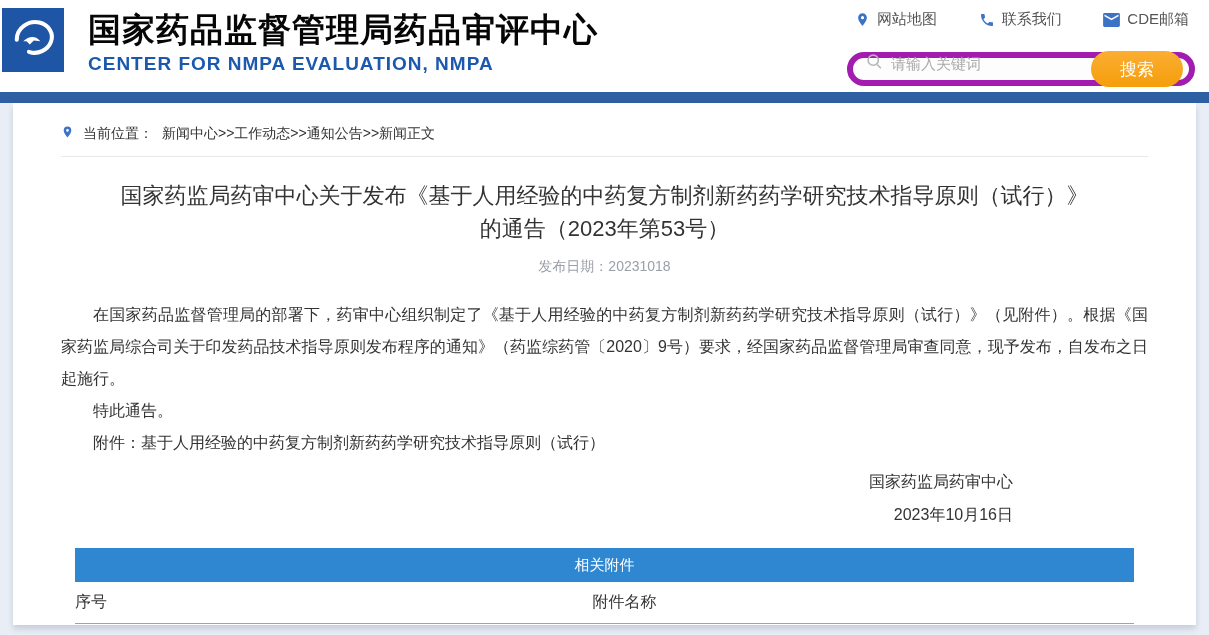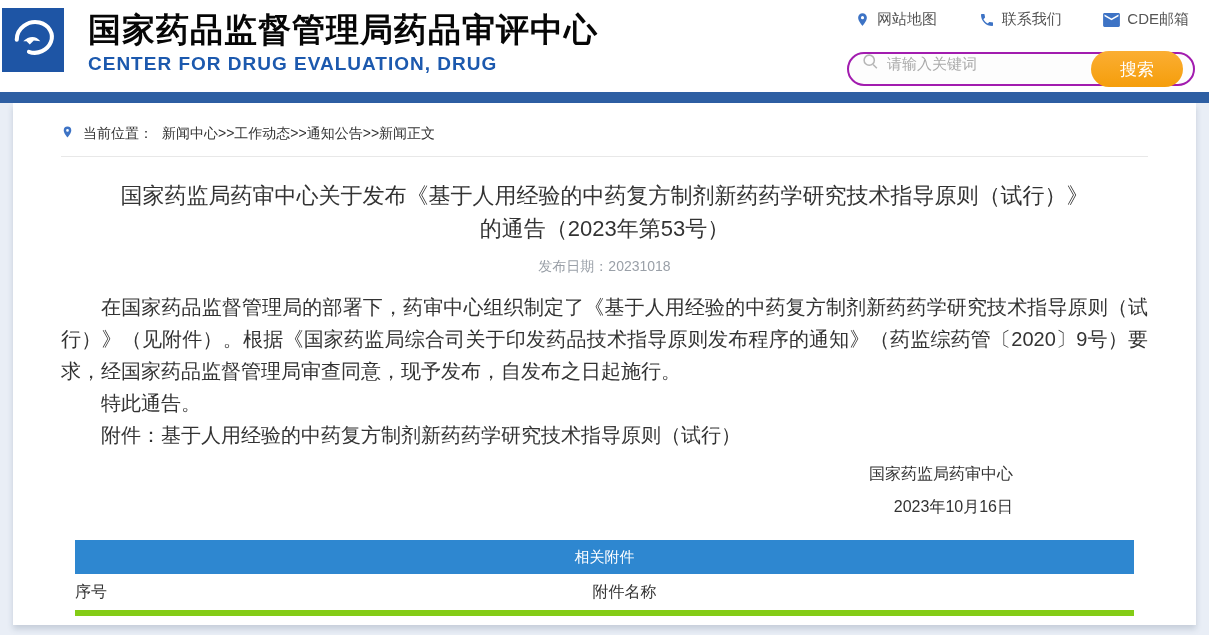--- a/index.html
+++ b/index.html
@@ -15,21 +15,21 @@
   .title-cn { font-size:33px; font-weight:700; color:#060606; letter-spacing:1px; line-height:40px; }
   .title-en { font-size:19px; font-weight:700; color:#1c59ae; letter-spacing:1px; margin-top:3px; }
 
   .header-right { position:absolute; right:14px; top:0; width:348px; height:92px; }
   .quick-links { display:flex; justify-content:space-between; padding:10px 6px 0 8px; }
   .quick-link { display:flex; align-items:center; gap:7px; font-size:15px; color:#555; cursor:pointer; }
   .quick-link svg { display:block; }
 
   .search-row { position:absolute; top:51px; left:0; width:348px; height:36px; }
   .search-pill { position:absolute; left:0; top:1px; width:100%; height:34px;
-    background:#fdfdfd; border:2px solid #a21caf; border-radius:18px;
+    background:#fdfdfd; border:6px solid #a21caf; border-radius:18px;
     display:flex; align-items:center; padding:0 100px 11px 13px; }
   .search-pill input { border:none; outline:none; background:transparent;
     font-size:15px; color:#444; width:100%; margin-left:8px;
     font-family:"Liberation Sans","DejaVu Sans",sans-serif; }
   .search-pill input::placeholder { color:#aaa; }
   .search-btn { position:absolute; right:12px; top:0; width:92px; height:36px;
     border:none; border-radius:18px; cursor:pointer;
     background:linear-gradient(180deg,#fbae33 0%,#f59e0b 100%);
     color:#fff; font-size:17px; font-family:"Liberation Sans","DejaVu Sans",sans-serif; }
 
@@ -42,51 +42,51 @@
   .breadcrumb { display:flex; align-items:center; gap:9px; padding-top:21px;
     font-size:14px; color:#333; }
   .breadcrumb-path { cursor:pointer; }
   .bc-divider { border-bottom:1px solid #e8e8e8; margin-top:13px; }
 
   .article-title { margin-top:22px; text-align:center; font-size:22px;
     color:#333; line-height:33px; font-weight:400; }
 
   .pub-date { text-align:center; font-size:14px; color:#9aa0a8; margin-top:13px; }
 
-  .body-text { margin-top:15px; font-size:20px; color:#333; line-height:32px; text-align:justify; }
+  .body-text { margin-top:23px; font-size:16px; color:#333; line-height:32px; text-align:justify; }
   .body-text p { text-indent:2em; }
 
   .signature { text-align:right; padding-right:135px; font-size:16px; color:#333;
     line-height:33px; margin-top:6px; }
 
   .attach-table { margin:17px 14px 0; }
   .attach-title { height:34px; background:#2e87d0; color:#fff; font-size:15px;
     display:flex; align-items:center; justify-content:center; }
   .attach-cols { display:flex; align-items:center; height:42px;
-    border-bottom:6px solid #84cc16; font-size:16px; color:#333; background:#fff; }
+    border-bottom:1px solid #84cc16; font-size:16px; color:#333; background:#fff; }
   .col-index { width:40px; }
   .col-name { flex:1; text-align:center; }
   .attach-row { display:flex; align-items:center; height:36px; font-size:14px; }
 </style>
 </head>
 <body>
 
 <div class="header">
   <div class="logo">
     <span>
       <svg width="52" height="52" viewBox="0 0 64 64">
         <path d="M12 34 C12 20 26 10 40 13 C52 16 58 27 54 37 C50 47 38 53 27 49" fill="none" stroke="#ffffff" stroke-width="5" stroke-linecap="round"></path>
         <path d="M20 36 c7-7 16-7 21 0 l-8-1 -5 5 -4-4 z" fill="#ffffff"></path>
       </svg>
     </span>
   </div>
 
   <div class="title-block">
     <div class="title-cn">国家药品监督管理局药品审评中心</div>
-    <div class="title-en">CENTER FOR DRUG EVALUATION, DRUG</div>
+    <div class="title-en">CENTER FOR NMPA EVALUATION, NMPA</div>
   </div>
 
   <div class="header-right">
     <div class="quick-links">
       <div class="quick-link">
         <span>
           <svg width="15" height="17" viewBox="0 0 24 24" fill="#3d73c5">
             <path d="M12 2a7 7 0 0 0-7 7c0 5.25 7 13 7 13s7-7.75 7-13a7 7 0 0 0-7-7zm0 9.5a2.5 2.5 0 1 1 0-5 2.5 2.5 0 0 1 0 5z"></path>
           </svg>
         </span>

